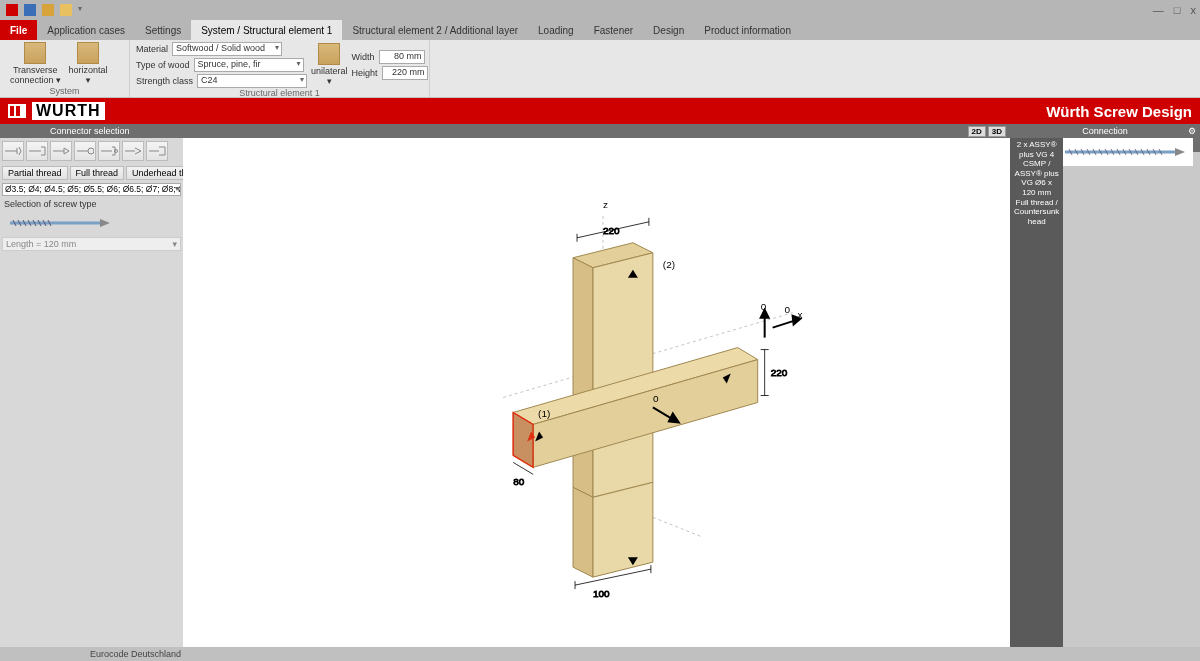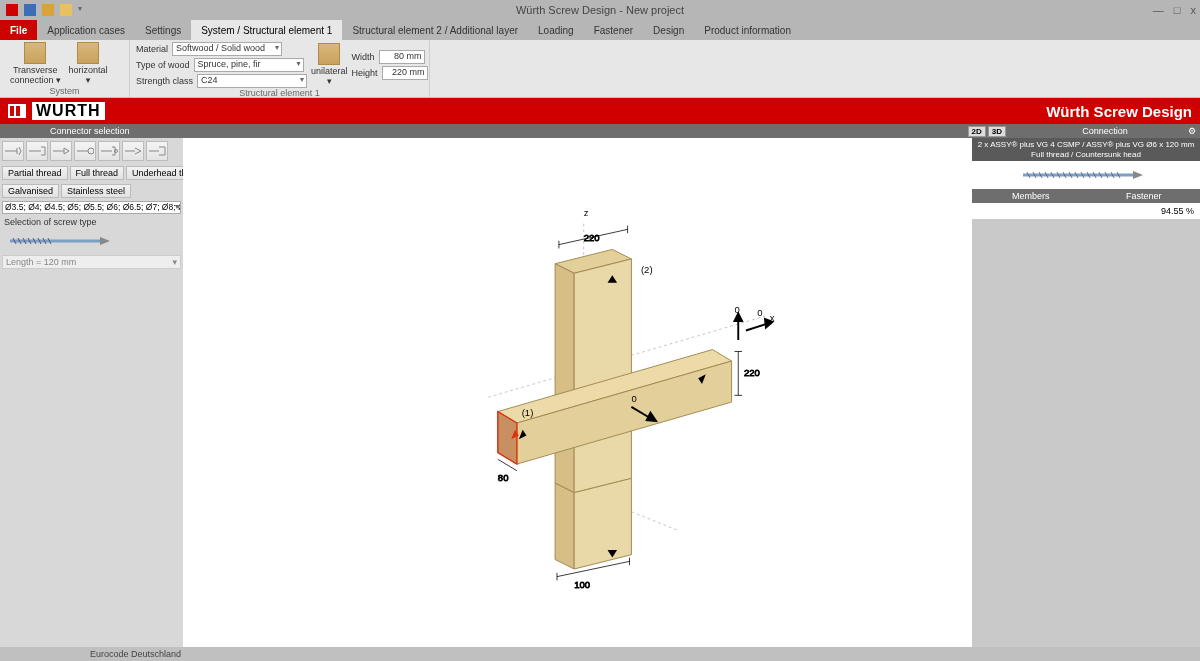--- a/index.html
+++ b/index.html
@@ -64,21 +64,21 @@
 .diam-row { display: flex; padding: 1px 2px; }
 .diam-combo { flex: 1; font-size: 8.5px; border: 1px solid #aaa; background: #fff; padding: 0 10px 0 2px; white-space: nowrap; overflow: hidden; position: relative; height: 13px; }
 .diam-combo::after { content: "▾"; position: absolute; right: 1px; top: 0; font-size: 8px; color: #666; }
 .sec-title { font-size: 9px; padding: 2px 4px; color: #333; }
 .screw-preview { height: 24px; display: flex; align-items: center; padding-left: 8px; }
 .len-row { font-size: 9px; color: #888; border: 1px solid #ccc; background: #eee; margin: 2px; padding: 1px 3px; display: flex; justify-content: space-between; }
 
 .viewport { flex: 1; background: #fff; position: relative; }
 .viewport svg { width: 100%; height: 100%; }
 
-.right-panel { width: 228px; background: #c9c9c9; display: flex; flex-direction: column; font-size: 9px; }
+.right-panel { width: 190px; background: #c9c9c9; display: flex; font-size: 9px; }
 .conn-desc { background: #5a5a5a; color: #fff; font-size: 8px; text-align: center; padding: 2px 4px; line-height: 1.2; }
 .conn-screw { background: #fff; height: 28px; display: flex; align-items: center; justify-content: center; }
 .tbl-hdr { display: flex; background: #6e6e6e; color: #fff; font-size: 9px; height: 14px; }
 .tbl-hdr div { flex: 1; text-align: left; line-height: 14px; margin-left: 40px; }
 .tbl-row { display: flex; background: #fff; height: 16px; }
 .tbl-row div { flex: 1; text-align: right; font-size: 9px; line-height: 16px; padding-right: 6px; }
 
 
 .status-bar { height: 14px; background: #c0c0c0; font-size: 9px; color: #444; display: flex; align-items: center; padding-left: 90px; }
 
@@ -89,21 +89,20 @@
 <body>
 
 <div class="qa-bar">
   <div class="qa-icons">
     <span class="qa-icon" style="background:#cf0000"></span>
     <span class="qa-icon" style="background:#3a6fb7"></span>
     <span class="qa-icon" style="background:#d8a33a"></span>
     <span class="qa-icon" style="background:#e8c060"></span>
     <span style="font-size:8px;color:#666;">▾</span>
   </div>
-  <div class="title-center">Würth Screw Design - New project</div>
   <div class="win-controls">
     <span>—</span>
     <span>□</span>
     <span>x</span>
   </div>
 </div>
 
 <div class="tab-strip">
   <div class="tab file">File</div>
   <div class="tab">Application cases</div>
@@ -233,24 +232,20 @@
           <svg class="screw-svg" viewBox="0 0 18 14">
             <path d="M1 7h10M11 3h6v8h-6"></path>
           </svg>
         </div>
     </div>
     <div class="toggle-row">
       <div class="toggle-btn">Partial thread</div>
       <div class="toggle-btn">Full thread</div>
       <div class="toggle-btn">Underhead threads</div>
     </div>
-    <div class="toggle-row">
-      <div class="toggle-btn">Galvanised</div>
-      <div class="toggle-btn">Stainless steel</div>
-    </div>
     <div class="diam-row">
       <div class="diam-combo">Ø3.5; Ø4; Ø4.5; Ø5; Ø5.5; Ø6; Ø6.5; Ø7; Ø8; Ø10; Ø1</div>
     </div>
     <div class="sec-title">Selection of screw type</div>
     <div class="screw-preview">
       <svg width="120" height="14" class="screw-svg" viewBox="0 0 120 14">
         <path d="M2 7h90" stroke="#7aa0c4" stroke-width="3"></path>
         <path d="M92 3l10 4-10 4z" fill="#888" stroke="none"></path>
         <path d="M5 4l3 6M10 4l3 6M15 4l3 6M20 4l3 6M25 4l3 6M30 4l3 6M35 4l3 6M40 4l3 6" stroke="#557"></path>
       </svg>

